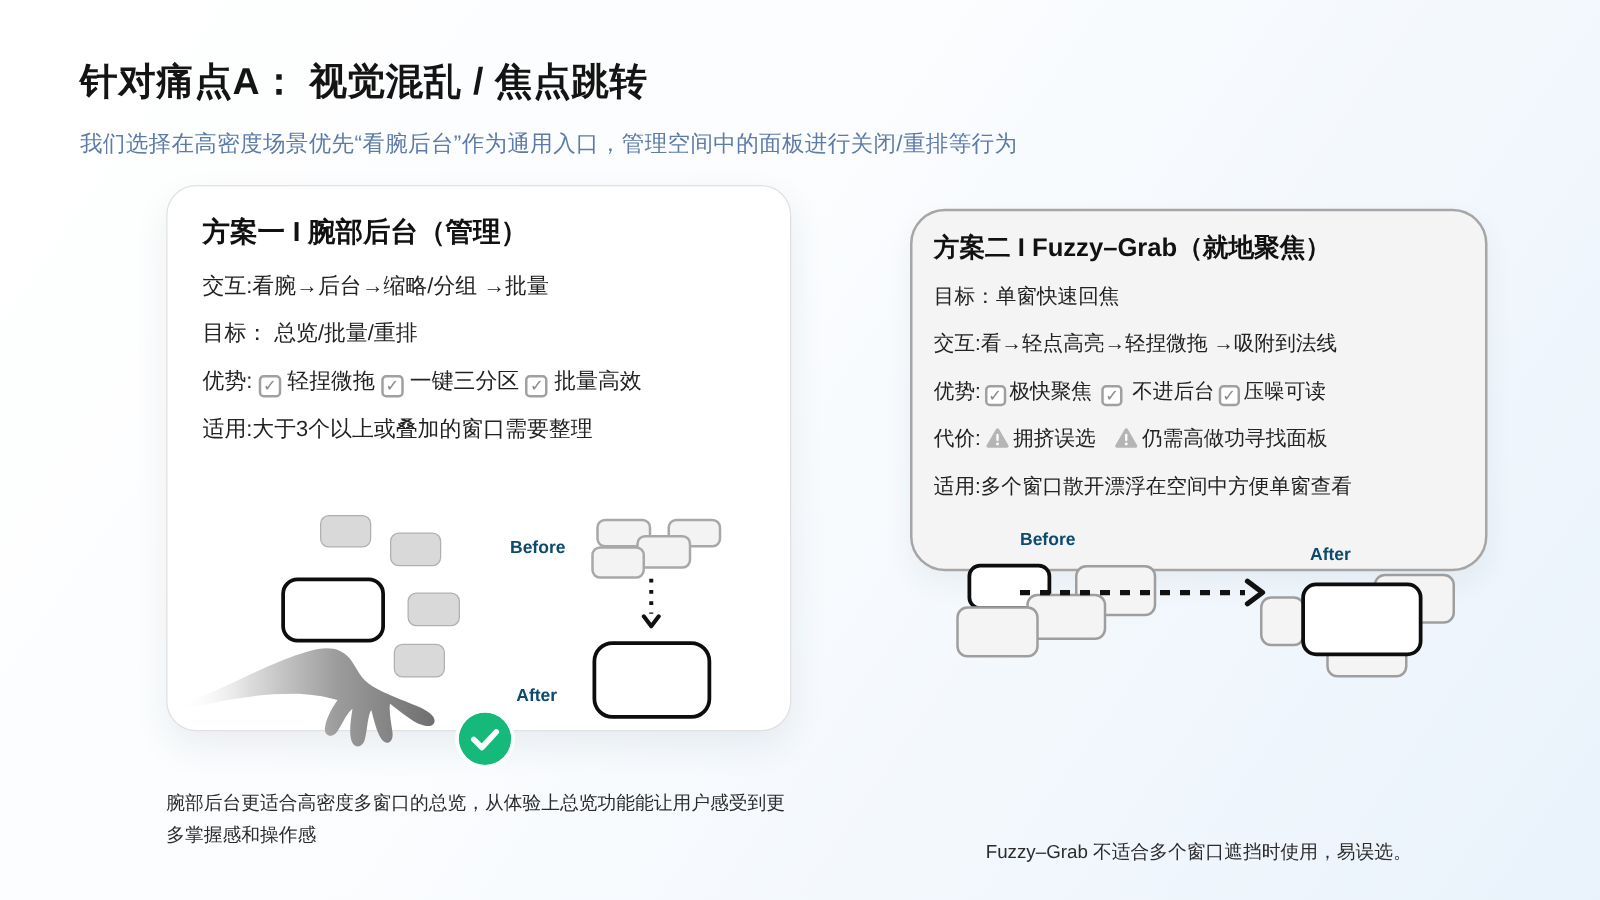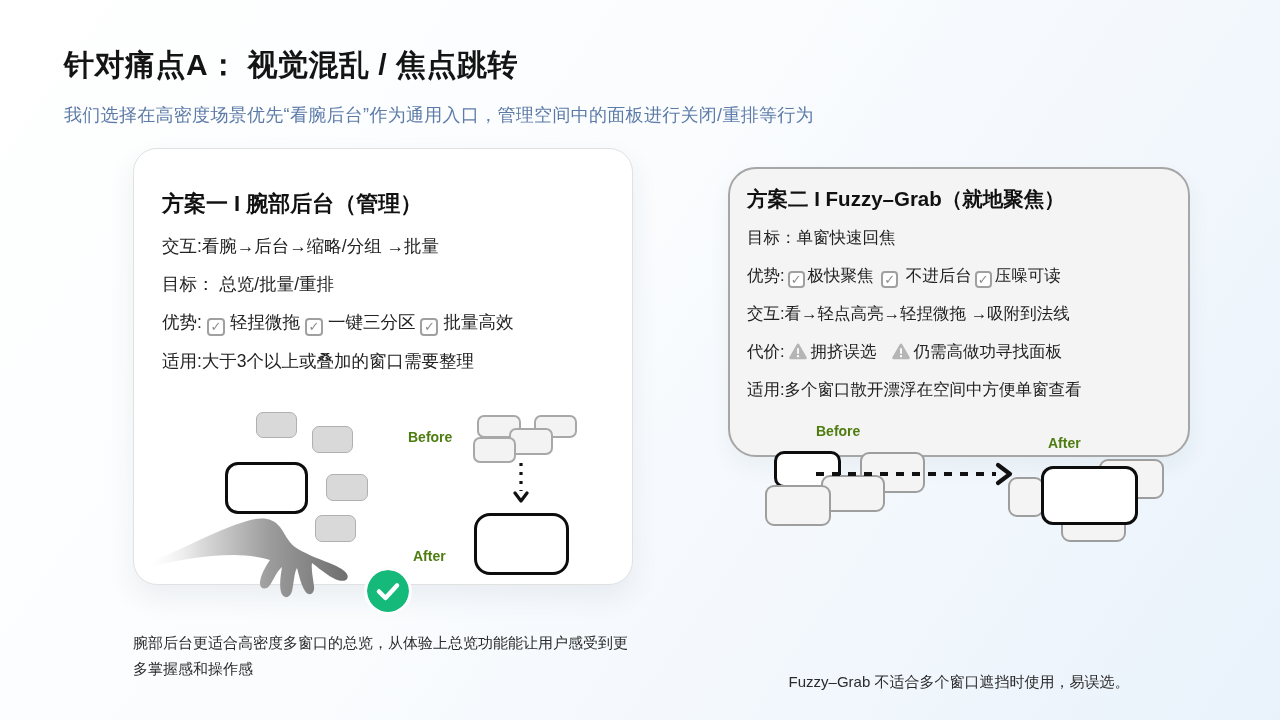--- a/index.html
+++ b/index.html
@@ -8,21 +8,21 @@
     background:linear-gradient(125deg,#ffffff 0%,#fafcfe 45%,#e9f2fb 100%);
     font-family:"Liberation Sans","DejaVu Sans",sans-serif;
     color:#1d1d1f;
   }
   .page-title{position:absolute;left:64px;top:45px;font-size:30px;font-weight:bold;letter-spacing:.5px;color:#141414;}
   .page-subtitle{position:absolute;left:64px;top:103px;font-size:18px;color:#5d7ba8;letter-spacing:.3px;}
 
   
   .card{position:absolute;box-sizing:border-box;}
   .card-a{left:133px;top:148px;width:500px;height:437px;background:#fff;border:1px solid #e1e1e1;
-          border-radius:24px;box-shadow:0 12px 28px rgba(40,60,90,.08);padding:40px 28px;}
+          border-radius:24px;box-shadow:0 12px 28px rgba(40,60,90,.08);padding:22px 28px;}
   .card-b{left:728px;top:167px;width:462px;height:290px;background:#f4f4f4;border:2px solid #a6a6a6;
           border-radius:28px;box-shadow:0 10px 22px rgba(40,60,90,.06);padding:16px 17px;}
   .card-title{font-weight:bold;color:#111;}
   .card-a .card-title{font-size:22px;line-height:30px;margin-bottom:14px;}
   .card-b .card-title{font-size:20.5px;line-height:28px;margin-bottom:12px;}
   .row{font-size:17.5px;line-height:26px;margin-bottom:12px;white-space:nowrap;color:#222;}
   .card-b .row{font-size:16.5px;line-height:25px;margin-bottom:13px;}
 
   
   .cb{display:inline-flex;align-items:center;justify-content:center;width:18px;height:18px;
@@ -31,21 +31,21 @@
   .card-b .cb{width:17px;height:17px;margin:0 3px;}
   .warn{display:inline-block;width:20px;height:18px;vertical-align:-3px;margin:0 5px;}
   .card-b .warn{margin:0 3px;}
 
   
   .mini{position:absolute;box-sizing:border-box;border-radius:7px;}
   .g-fill{background:#d9d9d9;border:1.5px solid #b0b0b0;}
   .g-line{background:#f3f3f3;border:2px solid #a8a8a8;}
   .g-line-b{background:#f4f4f4;border:2.5px solid #9e9e9e;border-radius:9px;}
   .blk{background:#fff;border:3.5px solid #0d0d0d;border-radius:13px;}
-  .dlabel{position:absolute;font-size:14px;font-weight:bold;color:#4d7c0f;}
+  .dlabel{position:absolute;font-size:14px;font-weight:bold;color:#0c4a6e;}
 
   .badge{position:absolute;left:233px;top:421px;width:42px;height:42px;border-radius:50%;
          box-shadow:0 0 0 3px rgba(253,253,253,.95);z-index:5;}
   .hand{position:absolute;left:8px;top:356px;width:232px;height:98px;z-index:3;}
   .arrow-svg{position:absolute;z-index:4;}
 
   .caption{position:absolute;font-size:15px;line-height:1.72;color:#2b2b2b;}
   .cap-a{left:133px;top:630px;width:505px;}
   .cap-b{left:728px;top:637px;width:462px;text-align:center;margin-top:32px;}
 </style>
@@ -96,22 +96,22 @@
 
     <svg class="badge" viewBox="0 0 42 42">
       <circle cx="21" cy="21" r="21" fill="#15b97a"></circle>
       <path d="M12 21.5 L18.5 28 L30 15.5" stroke="#fff" stroke-width="4.5" fill="none" stroke-linecap="round" stroke-linejoin="round"></path>
     </svg>
   </div>
 
   <div class="card card-b">
     <div class="card-title">方案二 I Fuzzy–Grab（就地聚焦）</div>
     <div class="row">目标：单窗快速回焦</div>
+    <div class="row">交互:看→轻点高亮→轻捏微拖 →吸附到法线</div>
     <div class="row"><span>优势:</span><span class="cb">✓</span><span>极快聚焦</span> <span class="cb">✓</span> <span>不进后台</span><span class="cb">✓</span><span>压噪可读</span></div>
-    <div class="row">交互:看→轻点高亮→轻捏微拖 →吸附到法线</div>
     <div class="row"><span>代价:</span><svg class="warn" viewBox="0 0 24 21">
           <path d="M10.6 2.4 L1.6 18 a1.6 1.6 0 0 0 1.4 2.4 h18 a1.6 1.6 0 0 0 1.4 -2.4 L13.4 2.4 a1.6 1.6 0 0 0 -2.8 0 Z" fill="#b5b5b5"></path>
           <rect x="10.9" y="7" width="2.2" height="7" rx="1.1" fill="#fff"></rect>
           <circle cx="12" cy="16.8" r="1.4" fill="#fff"></circle>
         </svg><span>拥挤误选</span><svg class="warn" style="margin-left:14px" viewBox="0 0 24 21">
           <path d="M10.6 2.4 L1.6 18 a1.6 1.6 0 0 0 1.4 2.4 h18 a1.6 1.6 0 0 0 1.4 -2.4 L13.4 2.4 a1.6 1.6 0 0 0 -2.8 0 Z" fill="#b5b5b5"></path>
           <rect x="10.9" y="7" width="2.2" height="7" rx="1.1" fill="#fff"></rect>
           <circle cx="12" cy="16.8" r="1.4" fill="#fff"></circle>
         </svg><span>仍需高做功寻找面板</span></div>
     <div class="row">适用:多个窗口散开漂浮在空间中方便单窗查看</div>

